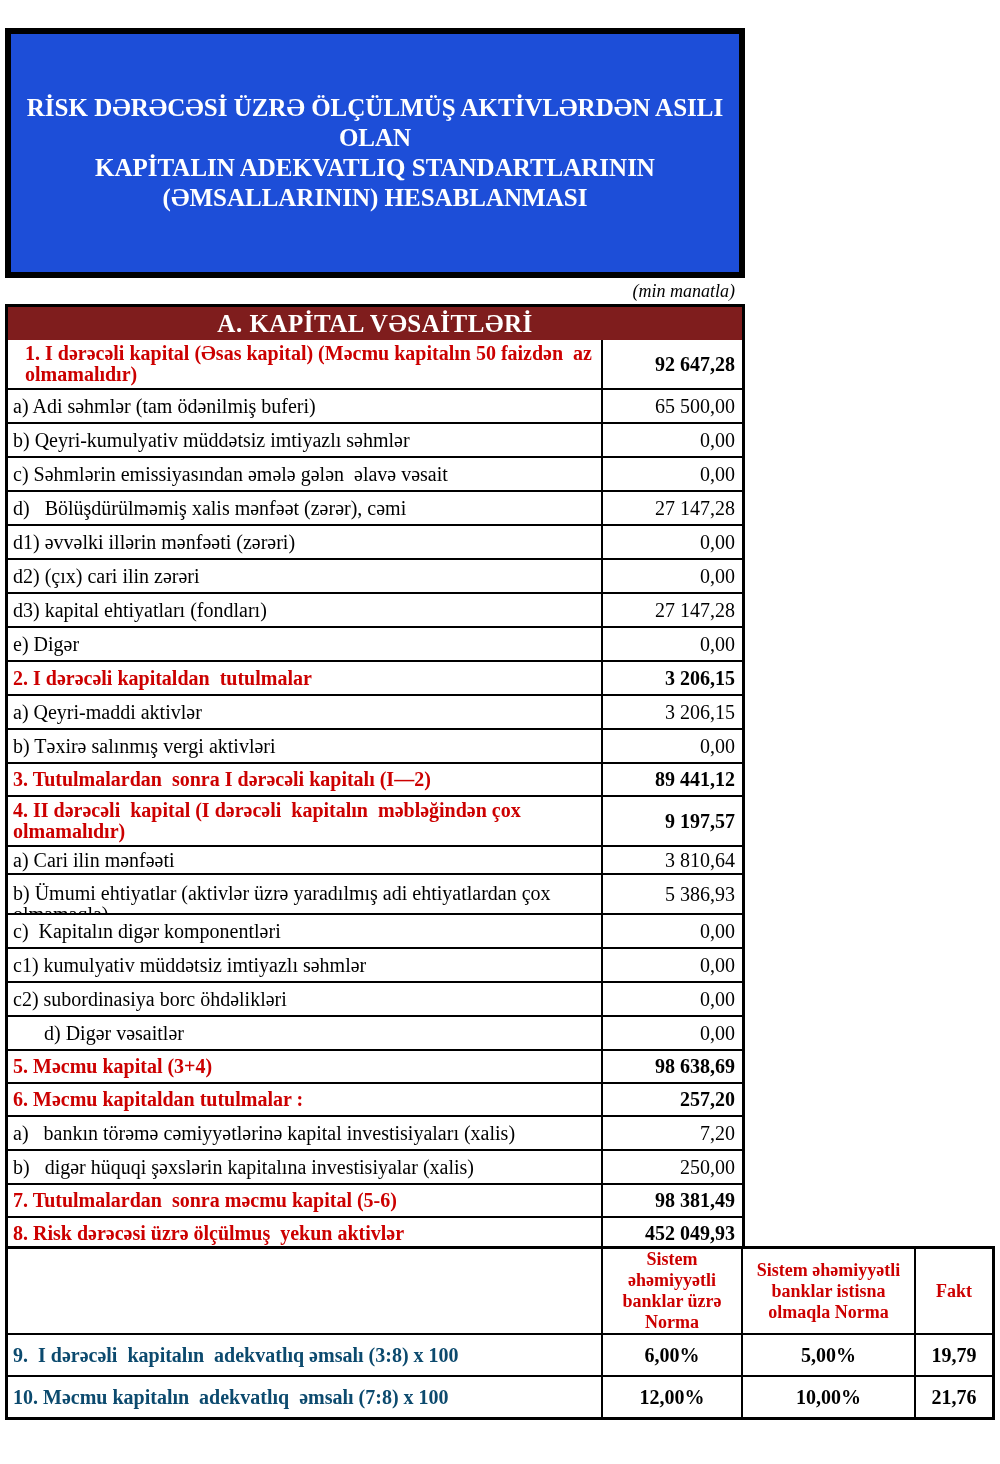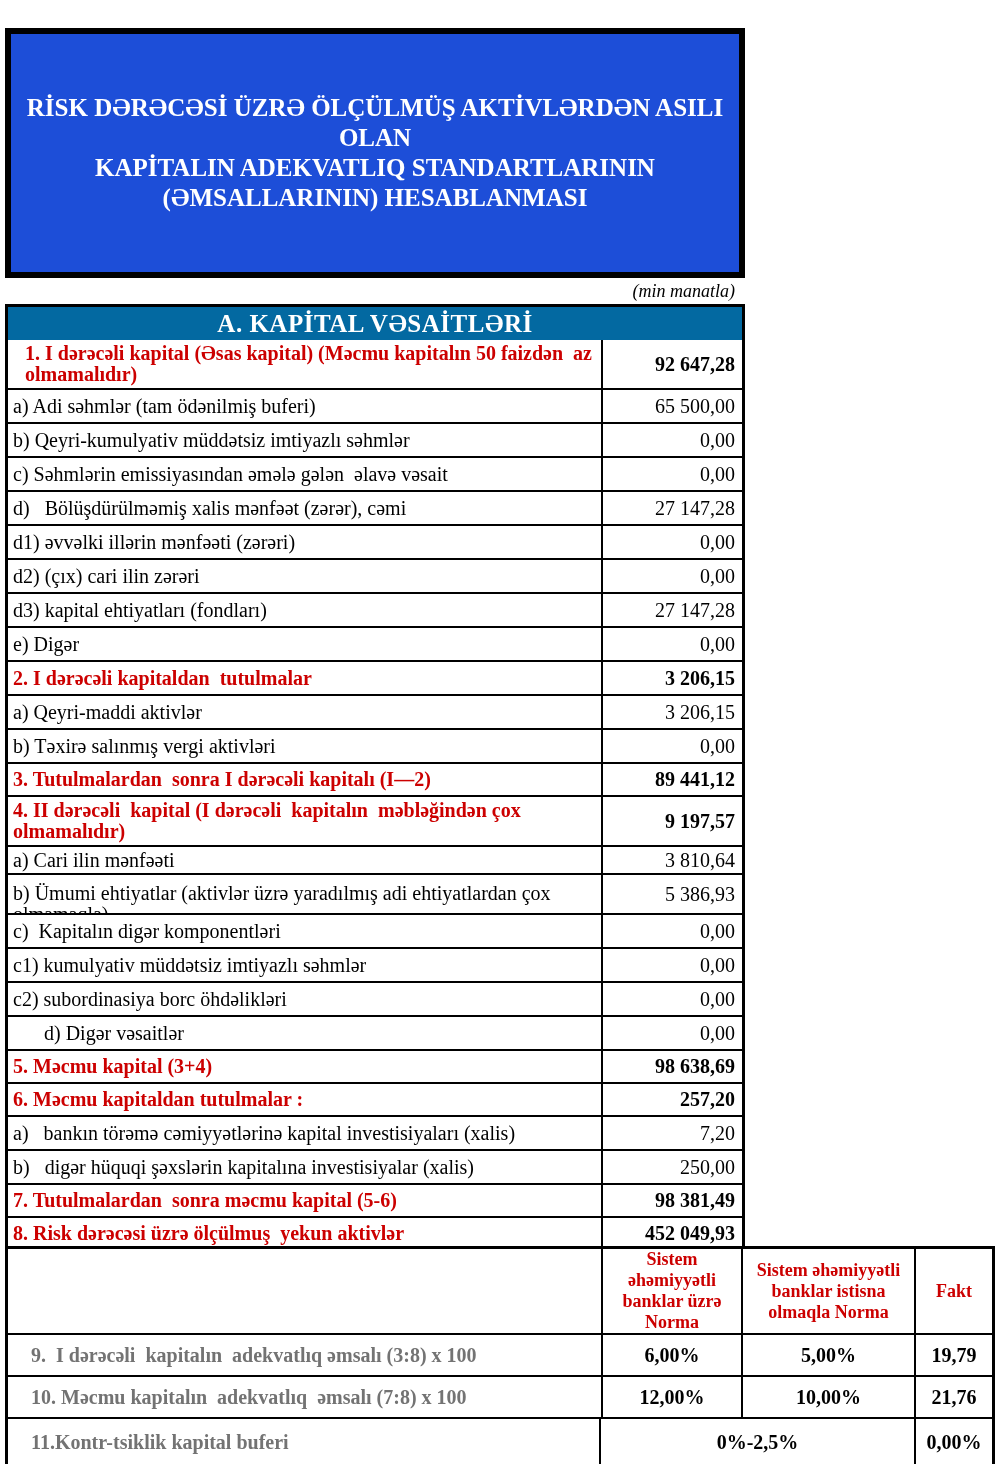--- a/index.html
+++ b/index.html
@@ -25,21 +25,21 @@
     position:absolute; left:5px; top:281px; width:730px;
     text-align:right; font-style:italic; font-size:18px;
   }
 
   
   .cap-table {
     position:absolute; left:5px; top:304px; width:740px;
     border:3px solid #000; border-bottom:none; background:#fff;
   }
   .band {
-    background:#0369a1; color:#fff; height:33px;
+    background:#7f1d1d; color:#fff; height:33px;
     display:flex; align-items:center; justify-content:center;
     font-weight:bold; font-size:25px; letter-spacing:.5px;
   }
   .row { display:flex; border-top:2px solid #000; }
   .row .lbl {
     flex:1; padding:1px 5px; font-size:20px; line-height:21px;
     display:flex; align-items:center; white-space:pre-wrap; overflow:hidden;
   }
   .row .val {
     width:141px; border-left:2px solid #000; padding:1px 7px;
@@ -58,21 +58,21 @@
   
   .ratio-table {
     position:absolute; left:5px; top:1246px; width:990px;
     border:3px solid #000; background:#fff;
   }
   .rrow { display:flex; }
   .rrow + .rrow { border-top:2px solid #000; }
   .rrow .c { border-left:2px solid #000; display:flex; align-items:center; justify-content:center; text-align:center; }
   .rrow .rlbl {
     flex:1; border-left:none; justify-content:flex-start; text-align:left;
-    color:#737373; font-weight:bold; font-size:20px; padding:1px 23px; white-space:pre-wrap;
+    color:#0c4a6e; font-weight:bold; font-size:20px; padding:1px 5px; white-space:pre-wrap;
   }
   .rrow .c1 { width:140px; } .rrow .c2 { width:173px; } .rrow .c3 { width:78px; }
   .rrow .cm { width:315px; }  
   .rhead { height:84px; }
   .rhead .c { color:#cc0000; font-weight:bold; font-size:18px; line-height:21px; padding:2px; }
   .rdat { height:42px; }
   .rdat .c { font-weight:bold; font-size:20px; }
   .rlast { height:48px; }
 </style>
 </head>
@@ -207,18 +207,13 @@
     <div class="c c1">6,00%</div>
     <div class="c c2">5,00%</div>
     <div class="c c3">19,79</div>
   </div>
   <div class="rrow rdat">
     <div class="c rlbl">10. Məcmu kapitalın  adekvatlıq  əmsalı (7:8) x 100</div>
     <div class="c c1">12,00%</div>
     <div class="c c2">10,00%</div>
     <div class="c c3">21,76</div>
   </div>
-  <div class="rrow rdat rlast">
-    <div class="c rlbl">11.Kontr-tsiklik kapital buferi</div>
-    <div class="c cm">0%-2,5%</div>
-    <div class="c c3">0,00%</div>
-  </div>
 </div>
 
 </body></html>

